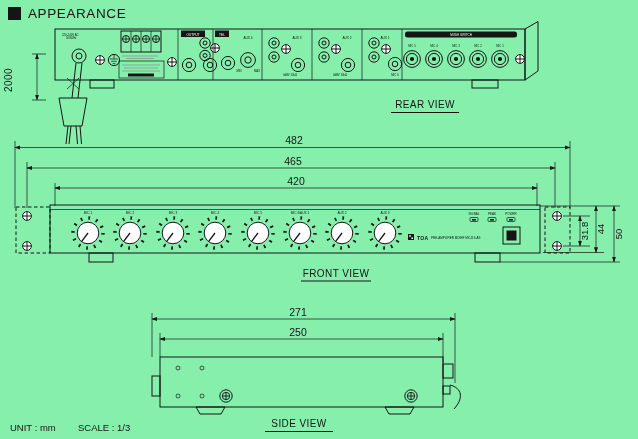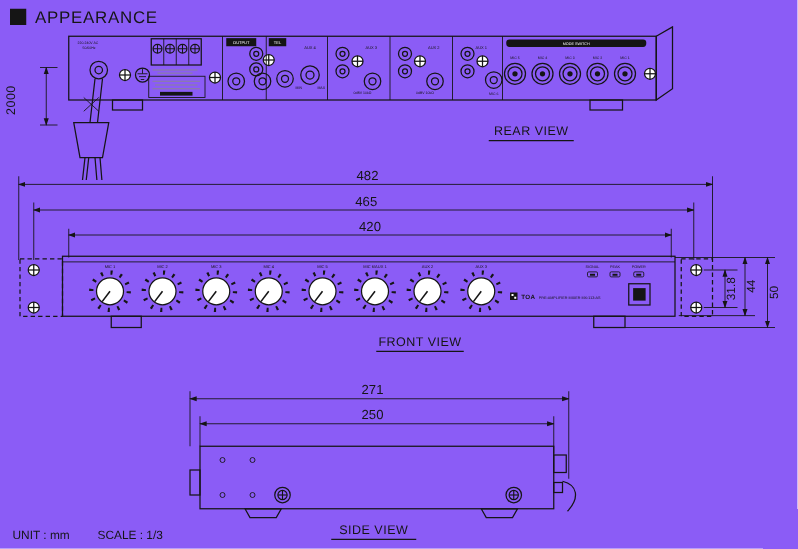--- a/index.html
+++ b/index.html
@@ -1,16 +1,16 @@
 <!DOCTYPE html>
 <html><head>
 <meta charset="utf-8">
 <style>
   html,body{margin:0;padding:0;background:#ffffff;}
-  .stage{position:relative;width:638px;height:439px;background:#8b5cf6;overflow:hidden;}
+  .stage{position:relative;width:638px;height:439px;background:#86efac;overflow:hidden;}
   svg text{font-family:"Liberation Sans","DejaVu Sans",sans-serif;fill:#151515;}
   .t28{font-size:2.8px;} .t3{font-size:3px;} .t32{font-size:3.2px;}
   .t5{font-size:5px;font-weight:bold;letter-spacing:.3px;}
   .t95{font-size:9.5px;} .t10{font-size:10px;letter-spacing:.4px;}
   .t105{font-size:10.5px;} .t13{font-size:13.5px;letter-spacing:.6px;}
   .mid{text-anchor:middle;}
   .wt{fill:#fff;}
   .ln{stroke:#151515;fill:none;stroke-width:1;}
   .tn{stroke:#151515;fill:none;stroke-width:0.7;}
   .dash{stroke:#151515;fill:none;stroke-width:1;stroke-dasharray:3.5,2.5;}

